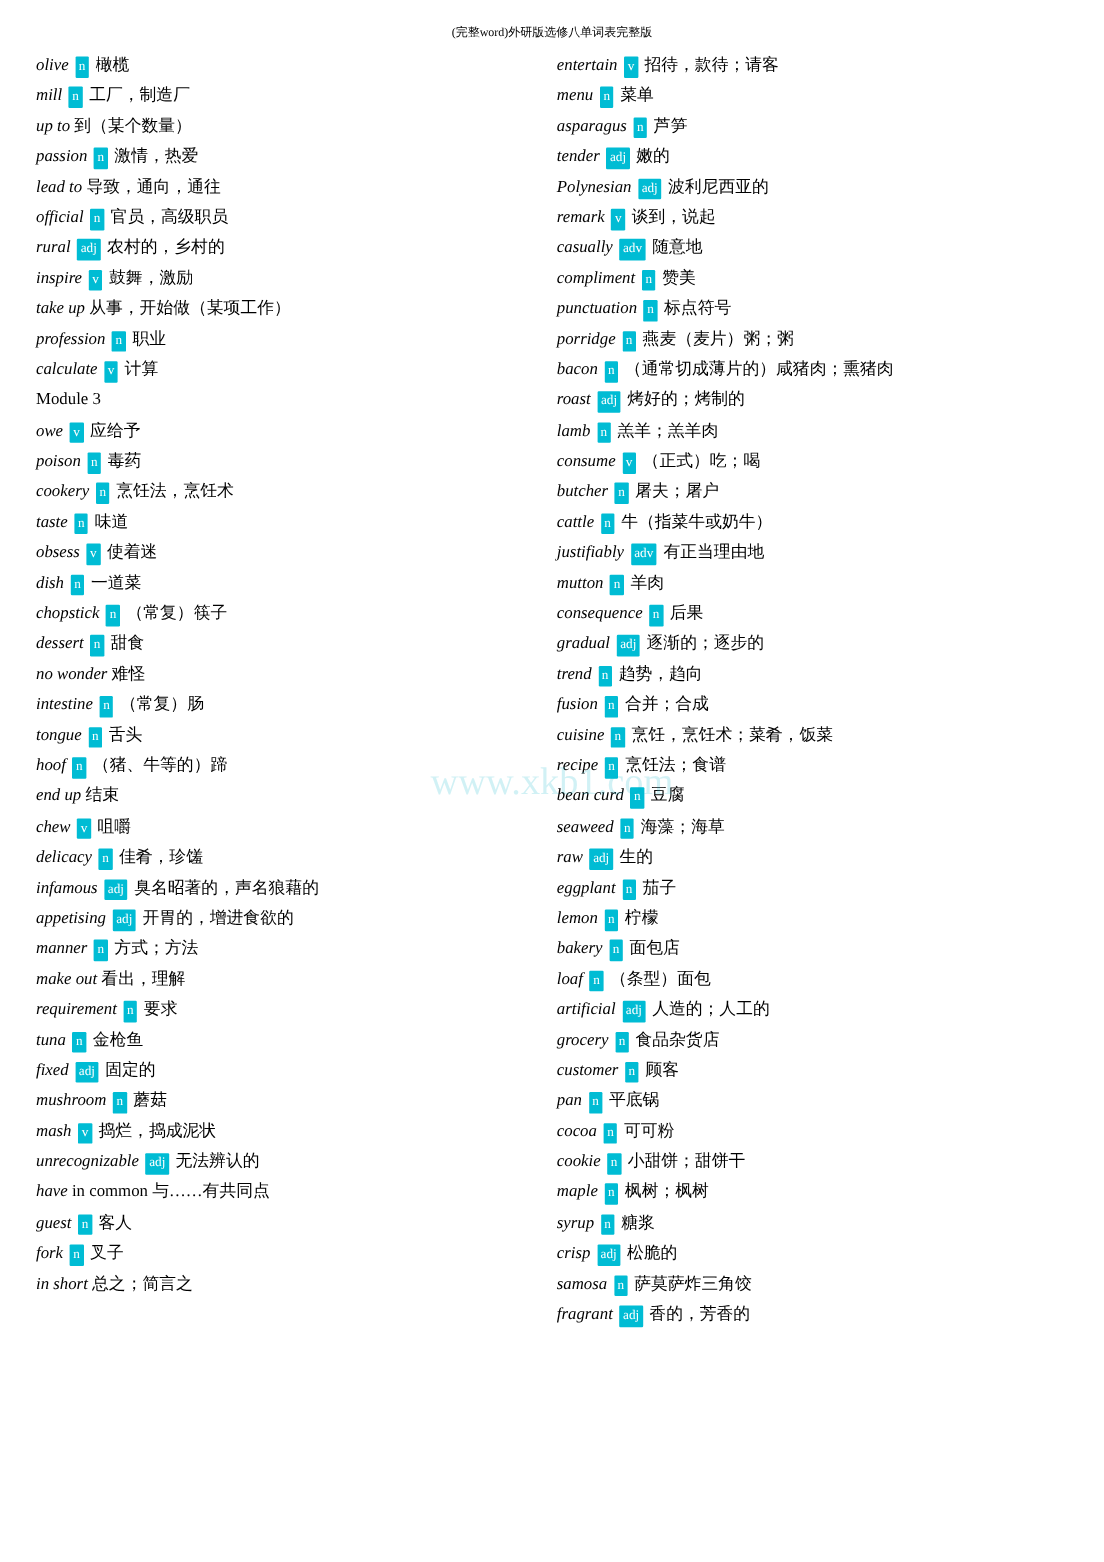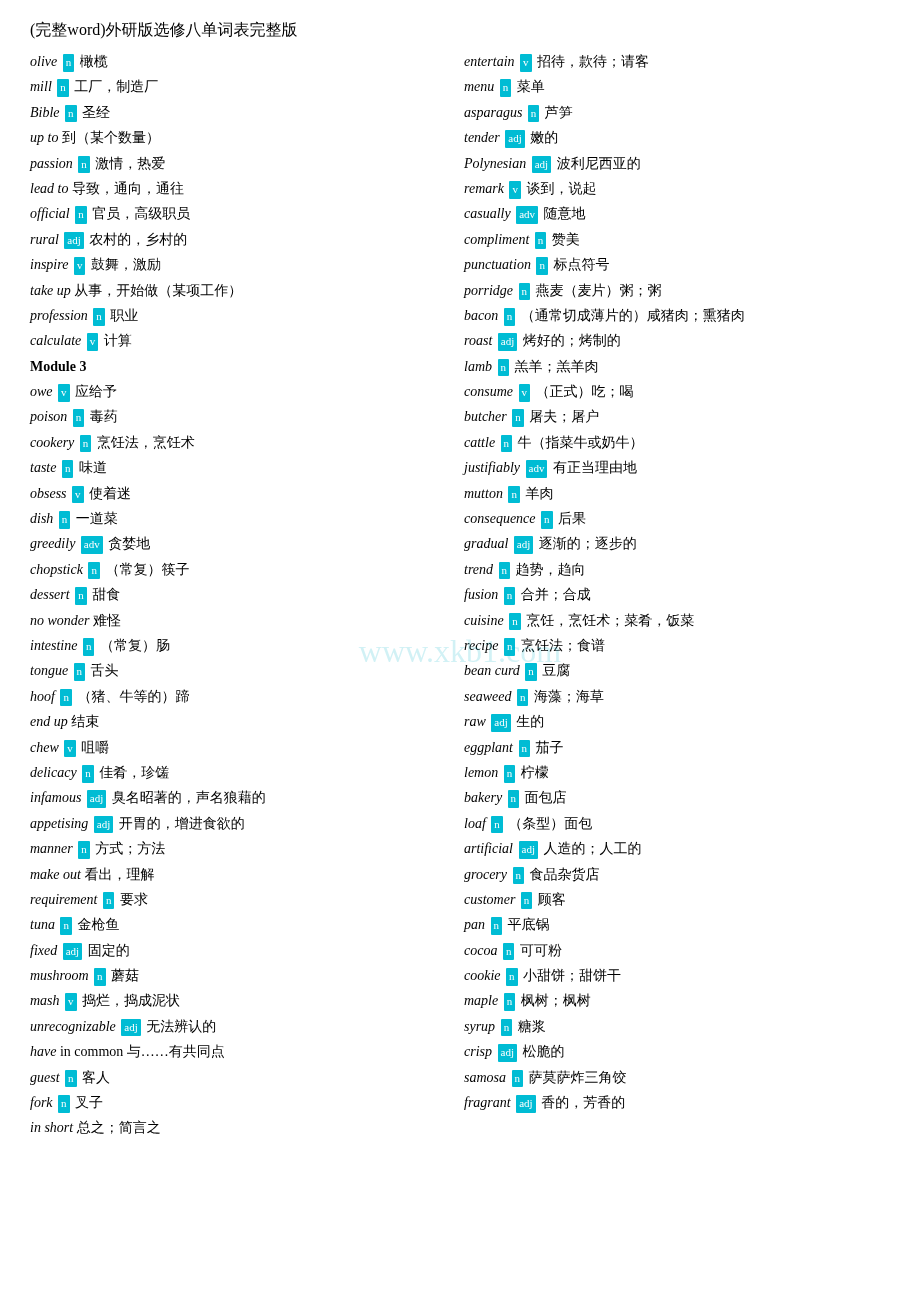--- a/index.html
+++ b/index.html
@@ -6,22 +6,22 @@
     body {
       font-family: "SimSun", "宋体", serif;
       font-size: 14px;
       background: #fff;
       color: #000;
       width: 920px;
       min-height: 1302px;
       padding: 20px 30px;
     }
     .page-title {
-      text-align: left;
-      font-size: 16px;
+      text-align: center;
+      font-size: 10px;
       color: #000;
       margin-bottom: 10px;
     }
     .content {
       display: flex;
       gap: 8px;
     }
     .column {
       flex: 1;
     }
@@ -52,54 +52,52 @@
       top: 50%;
       left: 50%;
       transform: translate(-50%, -50%);
       font-size: 32px;
       color: rgba(0,180,200,0.18);
       white-space: nowrap;
       pointer-events: none;
       z-index: 999;
     }
     .section-label {
-      font-weight: bold;
+      font-weight: normal;
       margin: 6px 0 3px 0;
       font-size: 14px;
     }
   </style>
 </head>
 <body>
 
 <div class="page-title">(完整word)外研版选修八单词表完整版</div>
 
 <div class="watermark">www.xkb1.com</div>
 
 <div class="content">
   <div class="column" id="left-col">
       <div class="entry"><span class="word">olive</span> <span class="pos">n</span> <span class="meaning">橄榄</span></div>
       <div class="entry"><span class="word">mill</span> <span class="pos">n</span> <span class="meaning">工厂，制造厂</span></div>
-      <div class="entry"><span class="word">Bible</span> <span class="pos">n</span> <span class="meaning">圣经</span></div>
       <div class="entry"><span class="word">up to</span> <span class="meaning">到（某个数量）</span></div>
       <div class="entry"><span class="word">passion</span> <span class="pos">n</span> <span class="meaning">激情，热爱</span></div>
       <div class="entry"><span class="word">lead to</span> <span class="meaning">导致，通向，通往</span></div>
       <div class="entry"><span class="word">official</span> <span class="pos">n</span> <span class="meaning">官员，高级职员</span></div>
       <div class="entry"><span class="word">rural</span> <span class="pos">adj</span> <span class="meaning">农村的，乡村的</span></div>
       <div class="entry"><span class="word">inspire</span> <span class="pos">v</span> <span class="meaning">鼓舞，激励</span></div>
       <div class="entry"><span class="word">take up</span> <span class="meaning">从事，开始做（某项工作）</span></div>
       <div class="entry"><span class="word">profession</span> <span class="pos">n</span> <span class="meaning">职业</span></div>
       <div class="entry"><span class="word">calculate</span> <span class="pos">v</span> <span class="meaning">计算</span></div>
       <div class="entry"><span class="section-label">Module 3</span></div>
       <div class="entry"><span class="word">owe</span> <span class="pos">v</span> <span class="meaning">应给予</span></div>
       <div class="entry"><span class="word">poison</span> <span class="pos">n</span> <span class="meaning">毒药</span></div>
       <div class="entry"><span class="word">cookery</span> <span class="pos">n</span> <span class="meaning">烹饪法，烹饪术</span></div>
       <div class="entry"><span class="word">taste</span> <span class="pos">n</span> <span class="meaning">味道</span></div>
       <div class="entry"><span class="word">obsess</span> <span class="pos">v</span> <span class="meaning">使着迷</span></div>
       <div class="entry"><span class="word">dish</span> <span class="pos">n</span> <span class="meaning">一道菜</span></div>
-      <div class="entry"><span class="word">greedily</span> <span class="pos">adv</span> <span class="meaning">贪婪地</span></div>
       <div class="entry"><span class="word">chopstick</span> <span class="pos">n</span> <span class="meaning">（常复）筷子</span></div>
       <div class="entry"><span class="word">dessert</span> <span class="pos">n</span> <span class="meaning">甜食</span></div>
       <div class="entry"><span class="word">no wonder</span> <span class="meaning">难怪</span></div>
       <div class="entry"><span class="word">intestine</span> <span class="pos">n</span> <span class="meaning">（常复）肠</span></div>
       <div class="entry"><span class="word">tongue</span> <span class="pos">n</span> <span class="meaning">舌头</span></div>
       <div class="entry"><span class="word">hoof</span> <span class="pos">n</span> <span class="meaning">（猪、牛等的）蹄</span></div>
       <div class="entry"><span class="word">end up</span> <span class="meaning">结束</span></div>
       <div class="entry"><span class="word">chew</span> <span class="pos">v</span> <span class="meaning">咀嚼</span></div>
       <div class="entry"><span class="word">delicacy</span> <span class="pos">n</span> <span class="meaning">佳肴，珍馐</span></div>
       <div class="entry"><span class="word">infamous</span> <span class="pos">adj</span> <span class="meaning">臭名昭著的，声名狼藉的</span></div>

